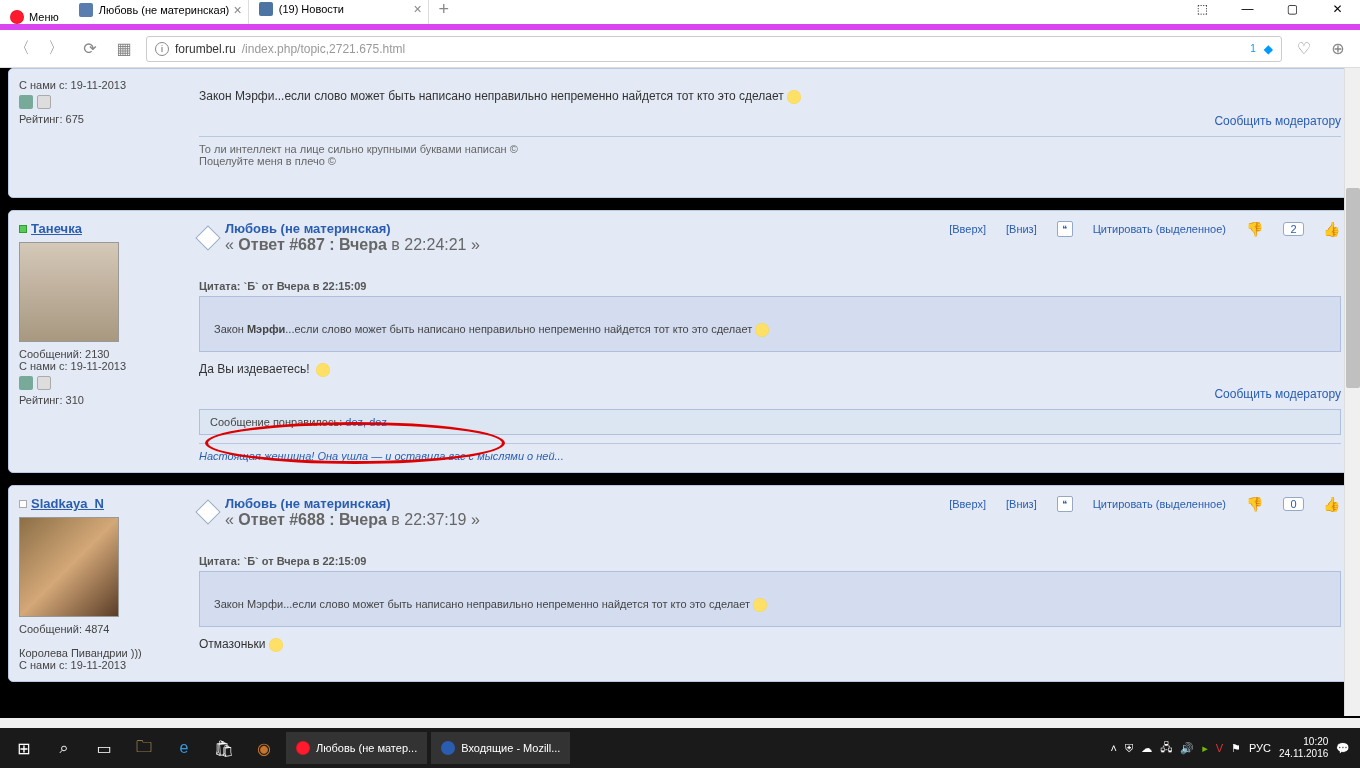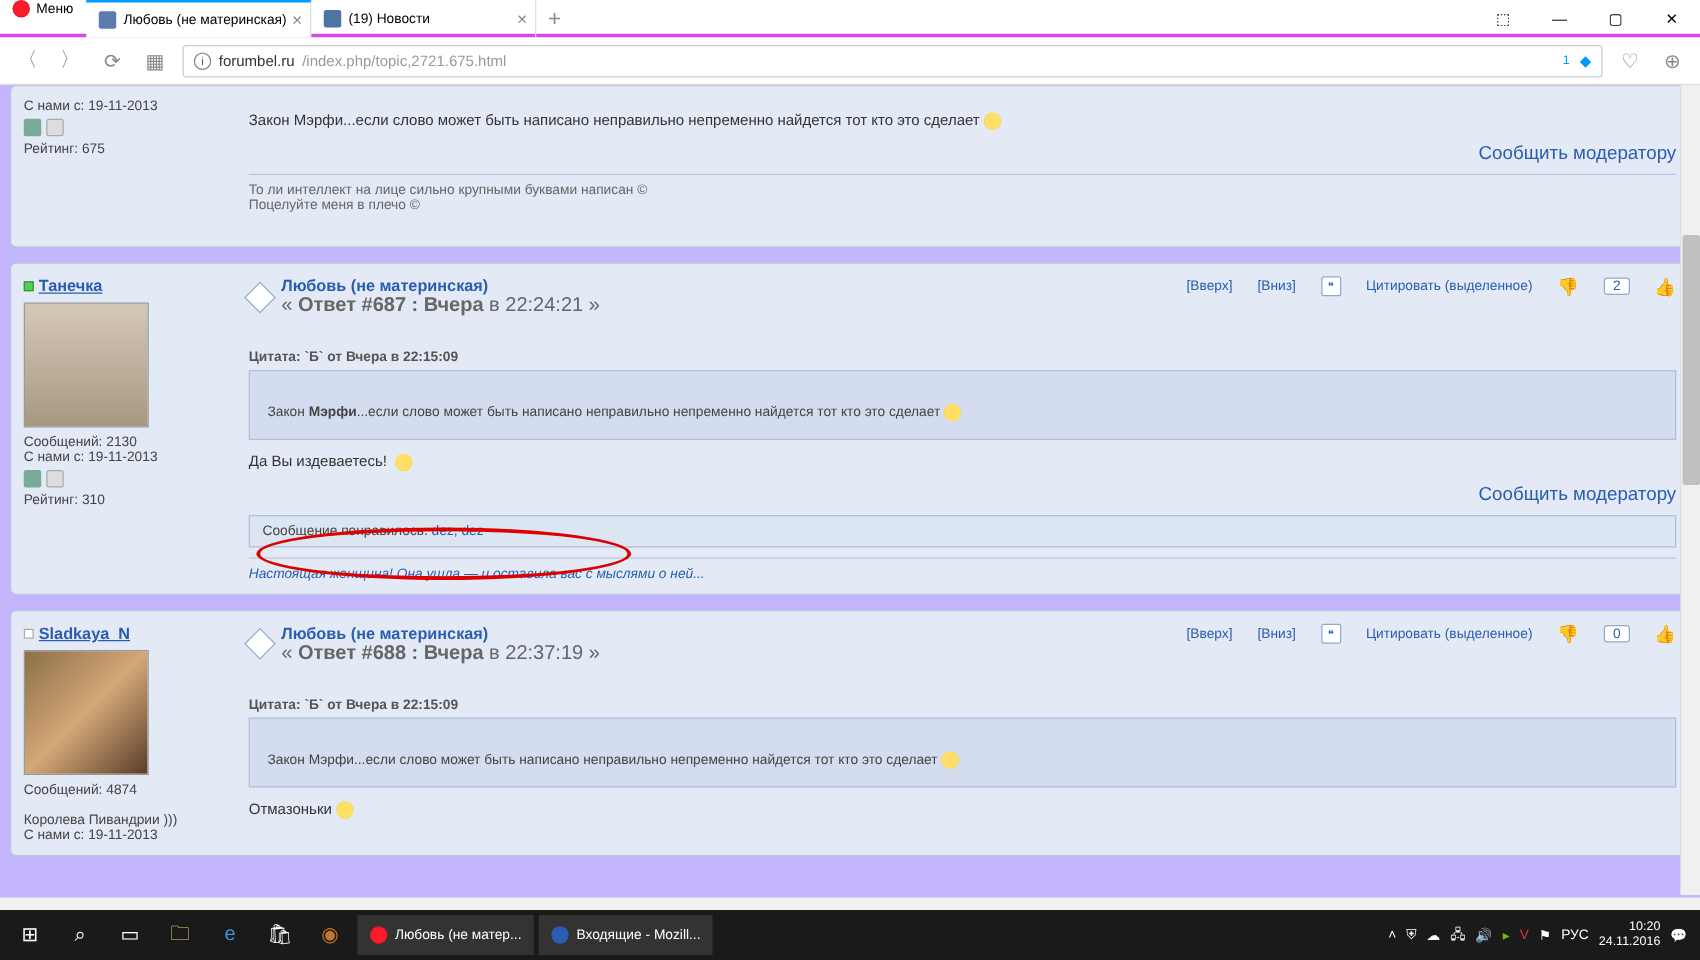--- a/index.html
+++ b/index.html
@@ -1,34 +1,34 @@
 <!DOCTYPE html>
 <html><head>
 <meta charset="utf-8">
 <style>
 * { box-sizing: border-box; margin: 0; padding: 0; }
 body { font-family: Verdana, Arial, sans-serif; font-size: 12px; background: #f0f0f0; width: 1360px; height: 768px; overflow: hidden; position: relative; }
-.titlebar { height: 30px; background: #fff; display: flex; align-items: flex-start; border-bottom: 3px solid #d946ef; }
+.titlebar { height: 30px; background: #fff; display: flex; align-items: flex-end; border-bottom: 6px solid #d946ef; }
 .opera-menu { display: flex; align-items: center; padding: 0 10px; gap: 5px; font-size: 11px; }
 .opera-logo { width: 14px; height: 14px; background: radial-gradient(circle, #ff1b2d 55%, #a70014 100%); border-radius: 50%; }
 .tabs { display: flex; flex: 1; height: 30px; }
 .tab { display: flex; align-items: center; padding: 0 10px; border-right: 1px solid #ddd; gap: 6px; font-size: 11px; min-width: 180px; position: relative; }
 .tab.active { background: #fff; border-top: 2px solid #0099ff; }
 .tab-icon { width: 14px; height: 14px; background: #5a7db0; border-radius: 2px; }
 .tab-icon.vk { background: #4c75a3; }
 .tab-close { position: absolute; right: 6px; font-size: 14px; color: #888; }
 .newtab { width: 30px; display: flex; align-items: center; justify-content: center; font-size: 18px; color: #888; }
 .win-controls { display: flex; margin-left: auto; }
 .win-btn { width: 45px; height: 30px; display: flex; align-items: center; justify-content: center; font-size: 12px; }
 .addrbar { height: 38px; background: #fff; display: flex; align-items: center; padding: 0 10px; gap: 10px; border-bottom: 1px solid #ddd; }
 .nav-btn { width: 24px; height: 24px; display: flex; align-items: center; justify-content: center; font-size: 16px; color: #888; }
 .addr-input { flex: 1; height: 26px; border: 1px solid #ccc; border-radius: 3px; display: flex; align-items: center; padding: 0 8px; gap: 6px; font-size: 12px; color: #555; }
 .addr-icon { width: 14px; height: 14px; border: 1px solid #888; border-radius: 50%; display: flex; align-items: center; justify-content: center; font-size: 9px; }
 .addr-right { display: flex; gap: 8px; align-items: center; }
-.content { height: 650px; overflow: hidden; background: #c4b5fd; padding: 0 8px; }
+.content { height: 650px; overflow: hidden; background: #000000; padding: 0 8px; }
 .post-block { background: #e3eaf5; border: 1px solid #b9c8de; border-radius: 5px; margin-bottom: 12px; display: flex; }
 .post-left { width: 180px; padding: 10px; font-size: 11px; color: #444; }
 .post-left .username { color: #2a5db0; font-weight: bold; font-size: 13px; text-decoration: underline; }
 .online-dot { display: inline-block; width: 8px; height: 8px; background: #5c5; border: 1px solid #393; margin-right: 4px; }
 .offline-dot { display: inline-block; width: 8px; height: 8px; background: #fff; border: 1px solid #aaa; margin-right: 4px; }
 .avatar { width: 100px; height: 100px; background: #ccc; border: 1px solid #999; margin: 6px 0; }
 .user-icons { display: flex; gap: 4px; margin: 4px 0; }
 .uicon { width: 14px; height: 14px; background: #7a9; border-radius: 2px; }
 .uicon.chat { background: #ddd; border: 1px solid #aaa; }
 .post-right { flex: 1; padding: 10px; position: relative; }
@@ -38,21 +38,21 @@
 .post-actions { position: absolute; right: 10px; top: 10px; display: flex; gap: 20px; align-items: center; font-size: 11px; }
 .act-link { color: #2a5db0; cursor: pointer; }
 .act-icon { width: 16px; height: 16px; border: 1px solid #95a9c7; background: #fff; border-radius: 2px; display:inline-flex; align-items:center; justify-content:center; font-size:9px; color:#2a5db0; }
 .like-box { border: 1px solid #95a9c7; border-radius: 3px; padding: 0 6px; background: #fff; color: #2a5db0; }
 .thumb { color: #4a90d9; font-size: 14px; }
 .thumb.down { color: #d9534f; }
 .quote-header { font-size: 11px; font-weight: bold; color: #555; margin: 26px 0 4px; }
 .quote-box { background: #d3ddef; border: 1px solid #b0c0dc; padding: 14px; font-size: 11px; color: #444; }
 .smiley { display: inline-block; width: 14px; height: 14px; background: radial-gradient(circle, #ffe066 60%, #e6b800 100%); border-radius: 50%; vertical-align: middle; }
 .post-body { font-size: 12px; color: #333; margin: 10px 0; }
-.report-link { text-align: right; font-size: 15px; color: #2a5db0; margin: 6px 0; }
+.report-link { text-align: right; font-size: 12px; color: #2a5db0; margin: 6px 0; }
 .signature { border-top: 1px solid #b9c8de; padding-top: 6px; margin-top: 8px; font-size: 11px; color: #666; }
 .signature.italic { font-style: italic; color: #2a5db0; }
 .liked-box { border: 1px solid #b0c0dc; background: #dce5f2; padding: 6px 10px; font-size: 11px; color: #444; margin-top: 8px; position: relative; }
 .liked-box a { color: #2a5db0; }
 .annotation-ellipse { position: absolute; border: 3px solid #d00; border-radius: 50%; width: 300px; height: 42px; left: 205px; top: 422px; pointer-events: none; z-index: 50; }
 .taskbar { position: absolute; bottom: 0; left: 0; right: 0; height: 40px; background: #1a1a1a; display: flex; align-items: center; padding: 0 4px; color: #fff; font-size: 11px; }
 .tb-btn { width: 40px; height: 40px; display: flex; align-items: center; justify-content: center; color: #fff; font-size: 16px; }
 .tb-app { height: 32px; padding: 0 10px; display: flex; align-items: center; gap: 6px; background: #333; margin: 0 2px; font-size: 11px; }
 .tb-tray { margin-left: auto; display: flex; align-items: center; gap: 8px; padding-right: 6px; }
 .tb-time { text-align: right; line-height: 1.2; font-size: 10px; }

